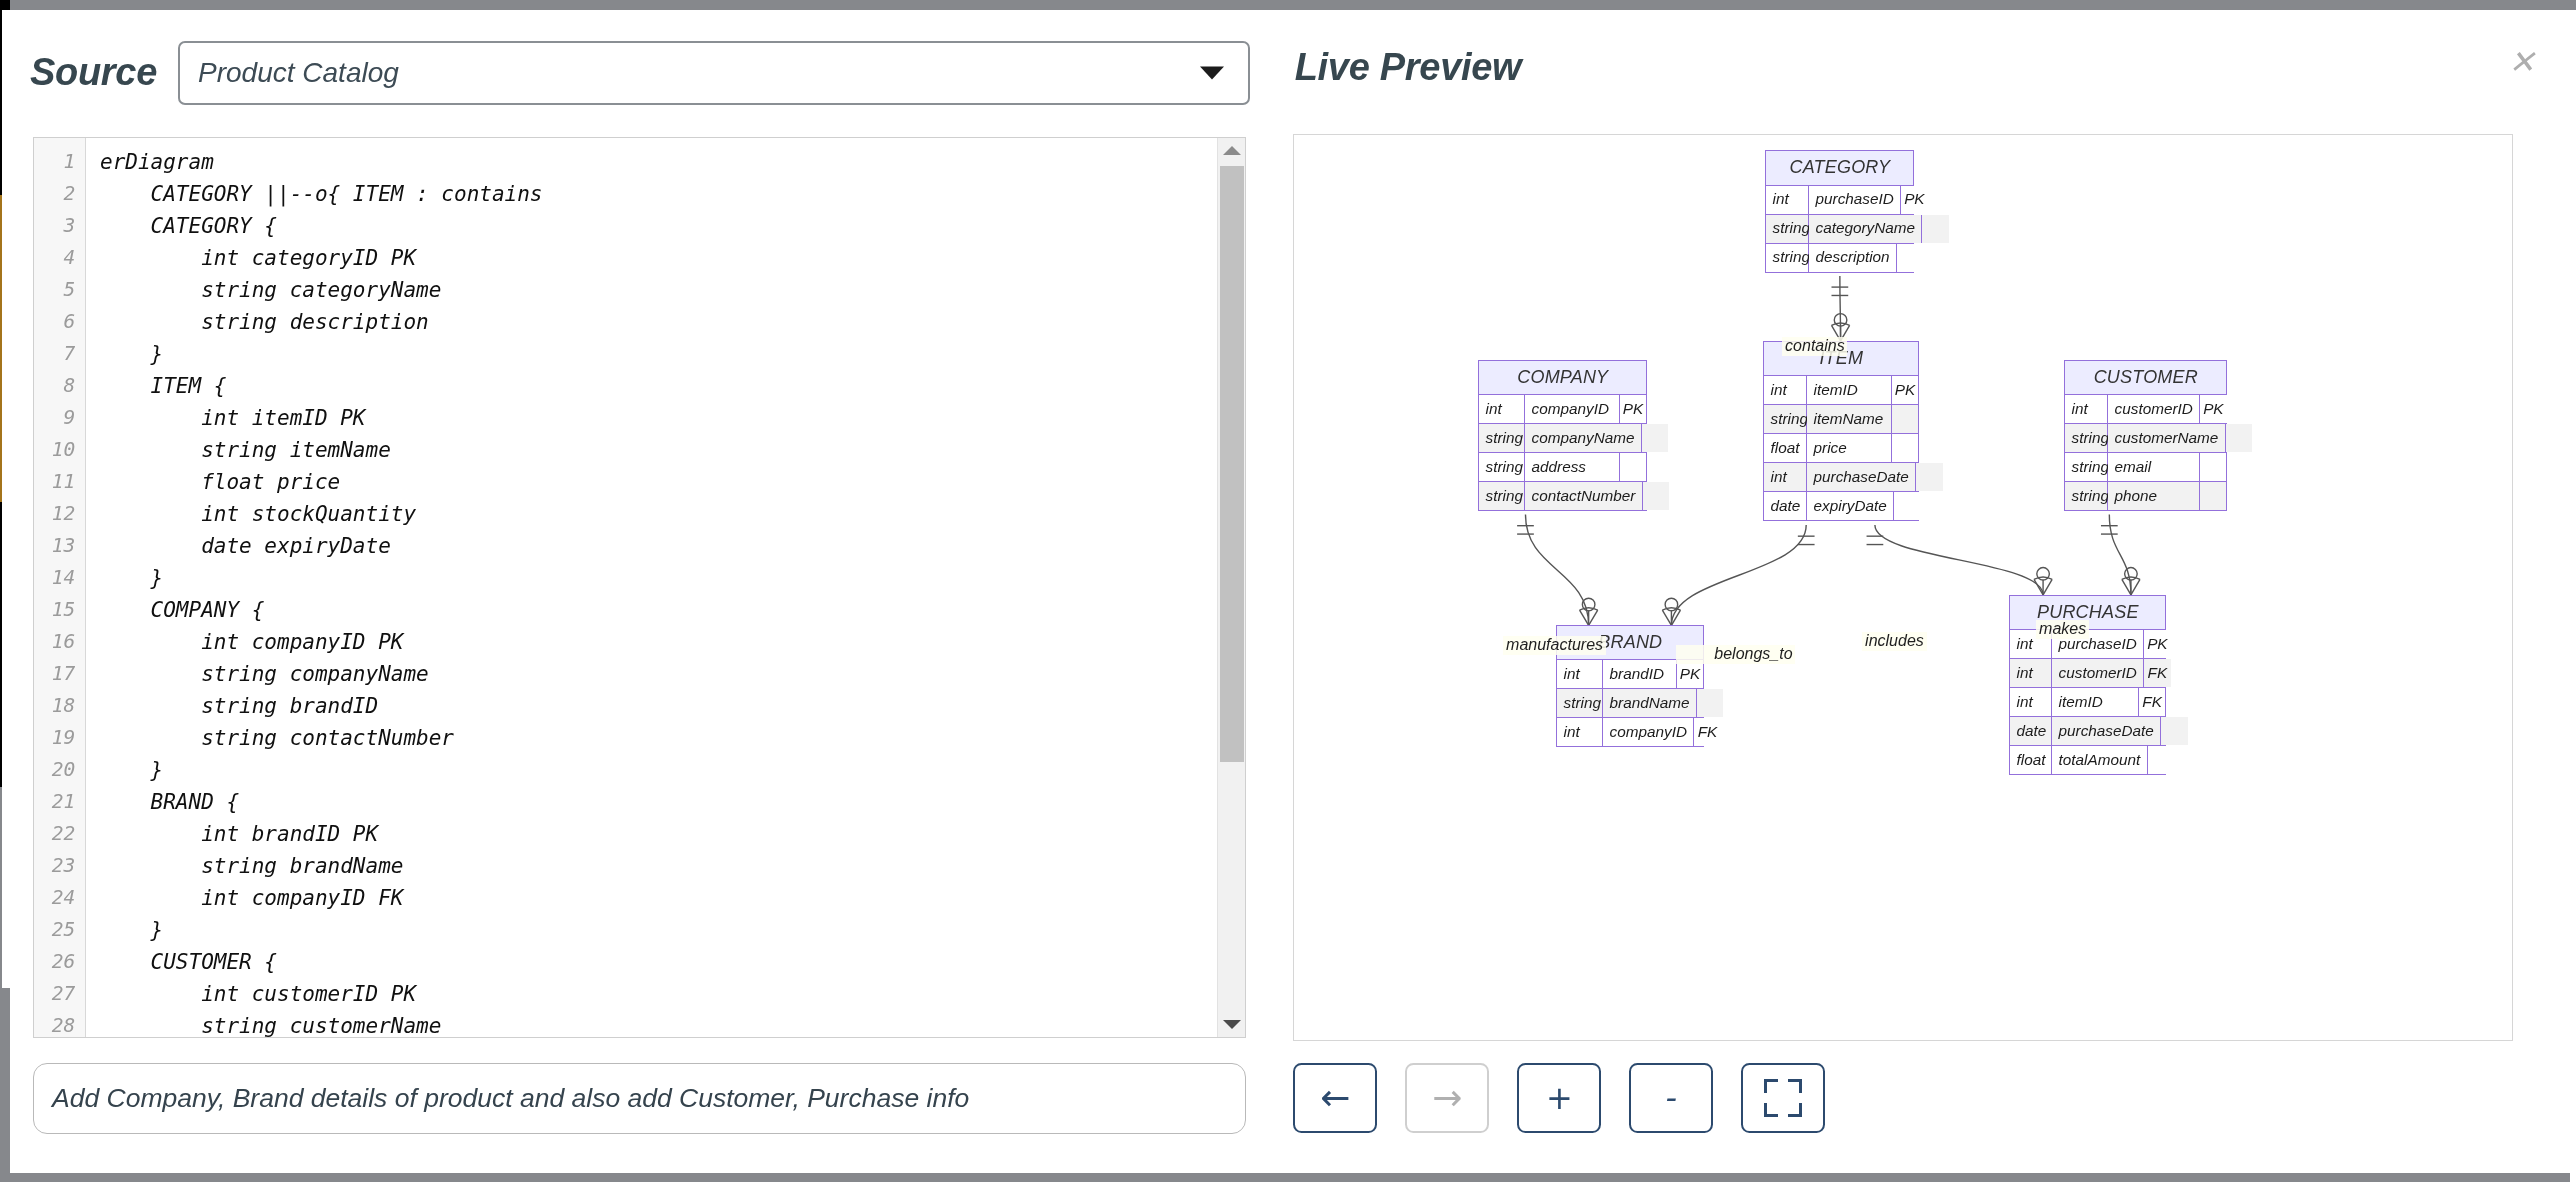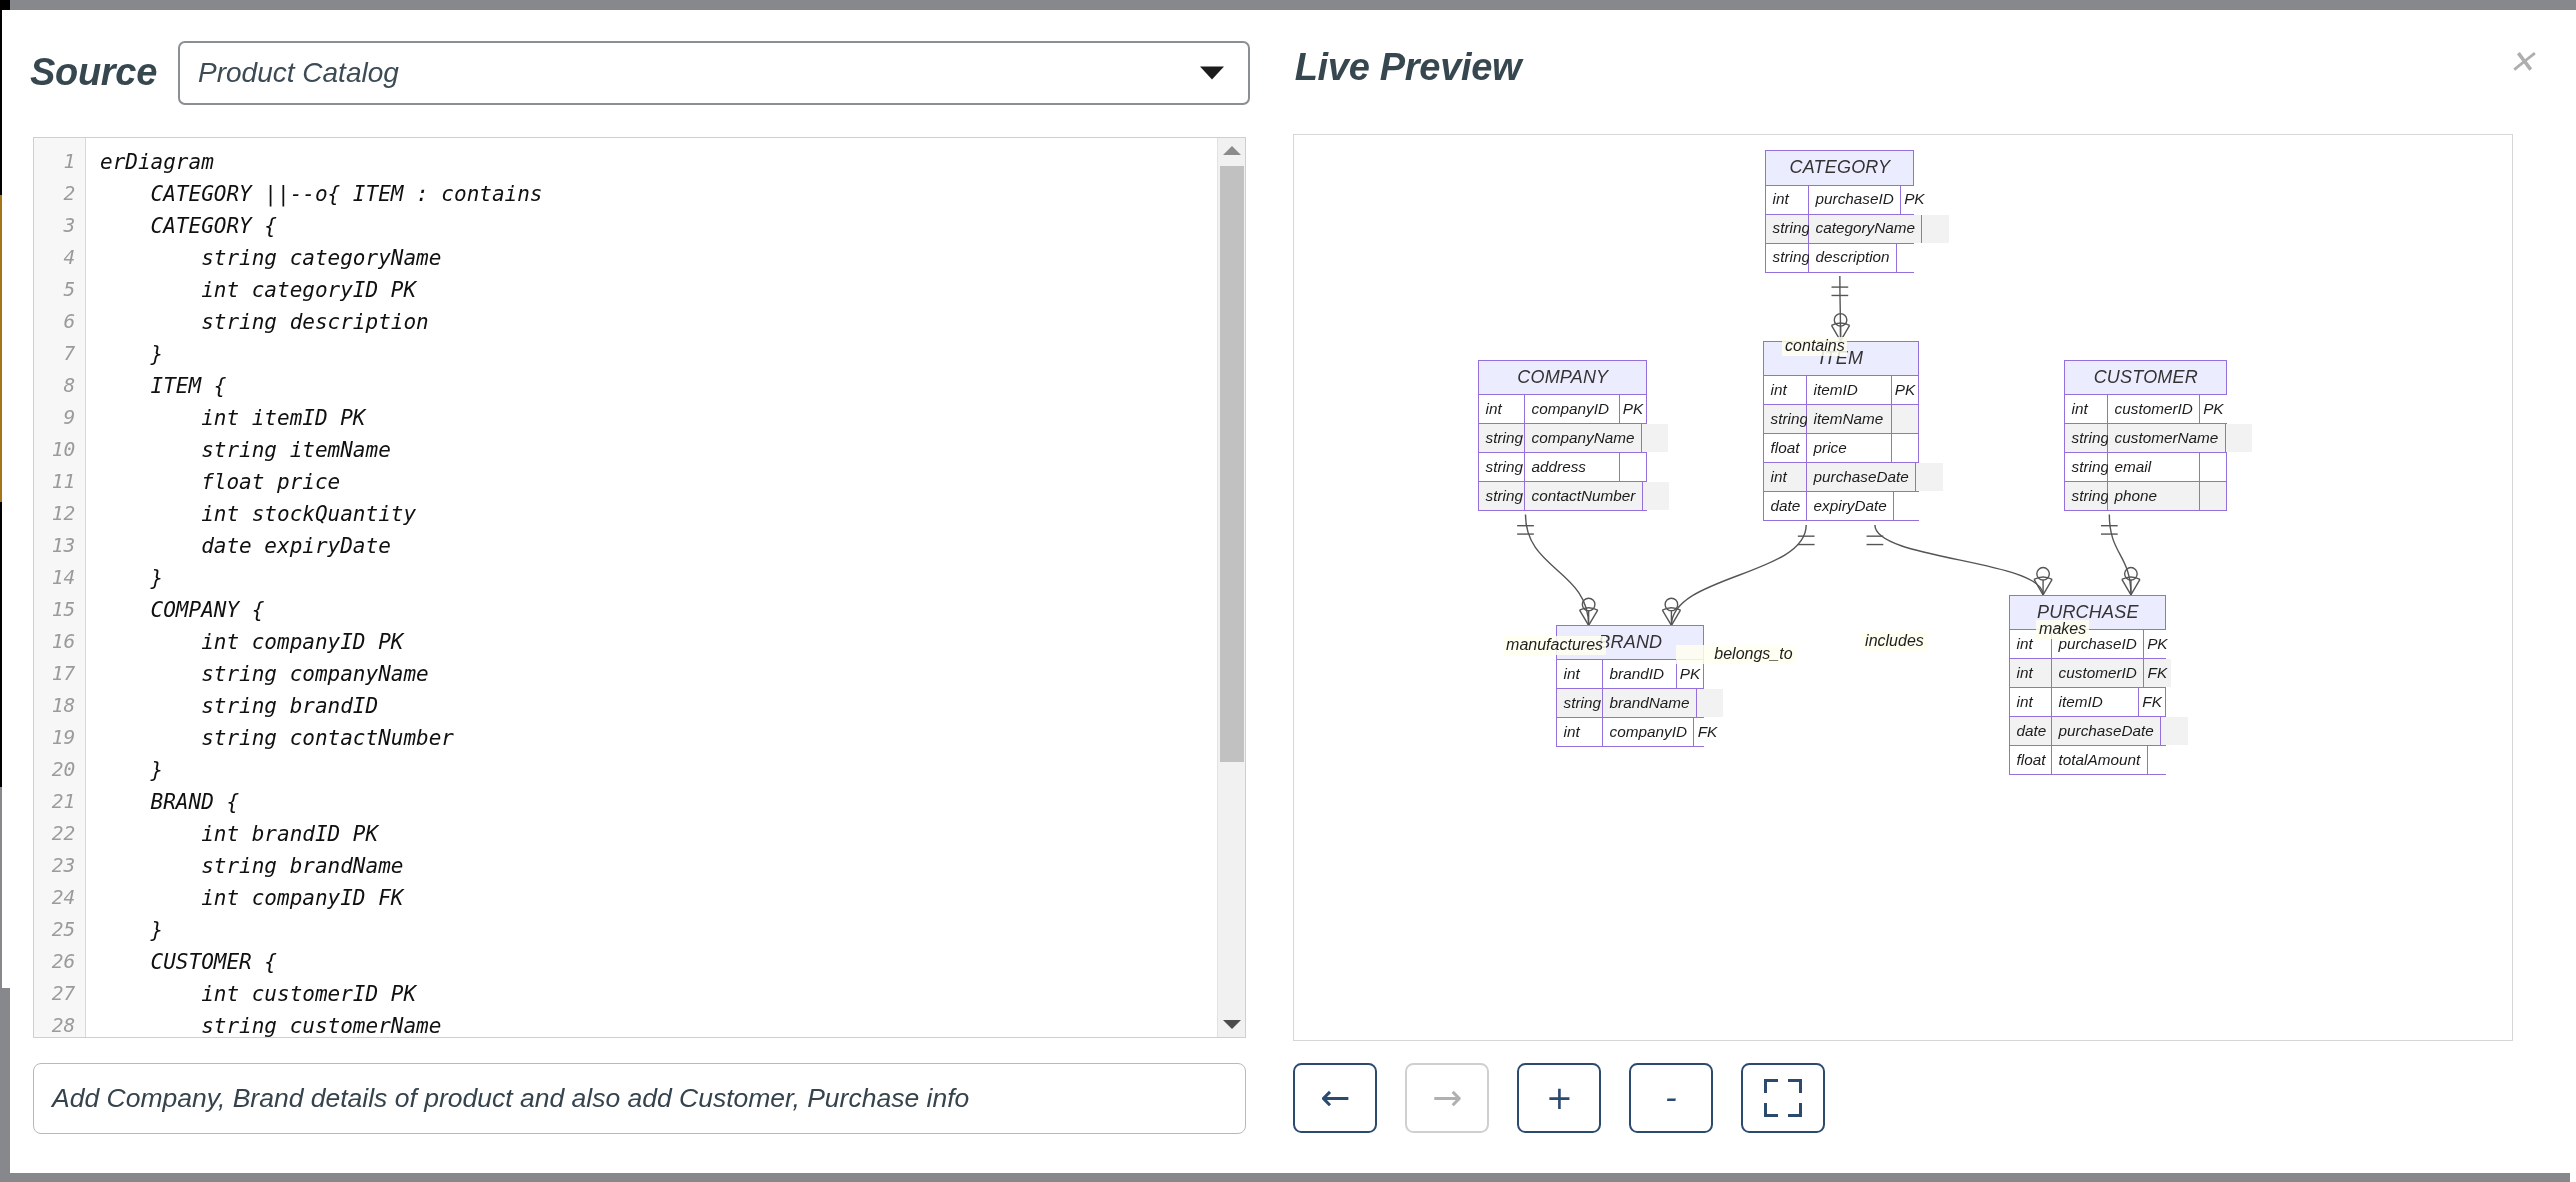--- a/index.html
+++ b/index.html
@@ -87,21 +87,21 @@
   #sb-down { bottom:0; }
   .sb-tri-up { width:0;height:0;border-left:9px solid transparent;border-right:9px solid transparent;border-bottom:9px solid #8b8b8b; }
   .sb-tri-down { width:0;height:0;border-left:9px solid transparent;border-right:9px solid transparent;border-top:9px solid #4b4b4b; }
   #sb-thumb {
     position:absolute; left:2.1px; top:28px; width:24px; height:596px;
     background:#c1c1c1; cursor:pointer;
   }
 
   #prompt-input {
     position:absolute; left:31px; top:1053px; width:1213px; height:71px;
-    border:1.4px solid #b9b9b9; border-radius:8px; background:#fff;
+    border:1.4px solid #b9b9b9; border-radius:14px; background:#fff;
     display:flex; align-items:center; padding:0 18px;
   }
   #prompt-text { font-size:26.5px; color:#35434d; white-space:nowrap; }
 
   
   #right-pane { position:absolute; left:1276px; top:0px; width:1285px; height:1163px; }
 
   #preview-title {
     position:absolute; left:16.7px; top:36px;
     font-size:38px; font-weight:700; color:#37474f; letter-spacing:-0.3px;
@@ -225,22 +225,22 @@
             <div class="ln">25</div>
             <div class="ln">26</div>
             <div class="ln">27</div>
             <div class="ln">28</div>
             <div class="ln">29</div>
           </div>
         <div id="code-area">
             <div class="cl">erDiagram</div>
             <div class="cl">    CATEGORY ||--o{ ITEM : contains</div>
             <div class="cl">    CATEGORY {</div>
+            <div class="cl">        int categoryID PK</div>
             <div class="cl">        string categoryName</div>
-            <div class="cl">        int categoryID PK</div>
             <div class="cl">        string description</div>
             <div class="cl">    }</div>
             <div class="cl">    ITEM {</div>
             <div class="cl">        int itemID PK</div>
             <div class="cl">        string itemName</div>
             <div class="cl">        float price</div>
             <div class="cl">        int stockQuantity</div>
             <div class="cl">        date expiryDate</div>
             <div class="cl">    }</div>
             <div class="cl">    COMPANY {</div>

